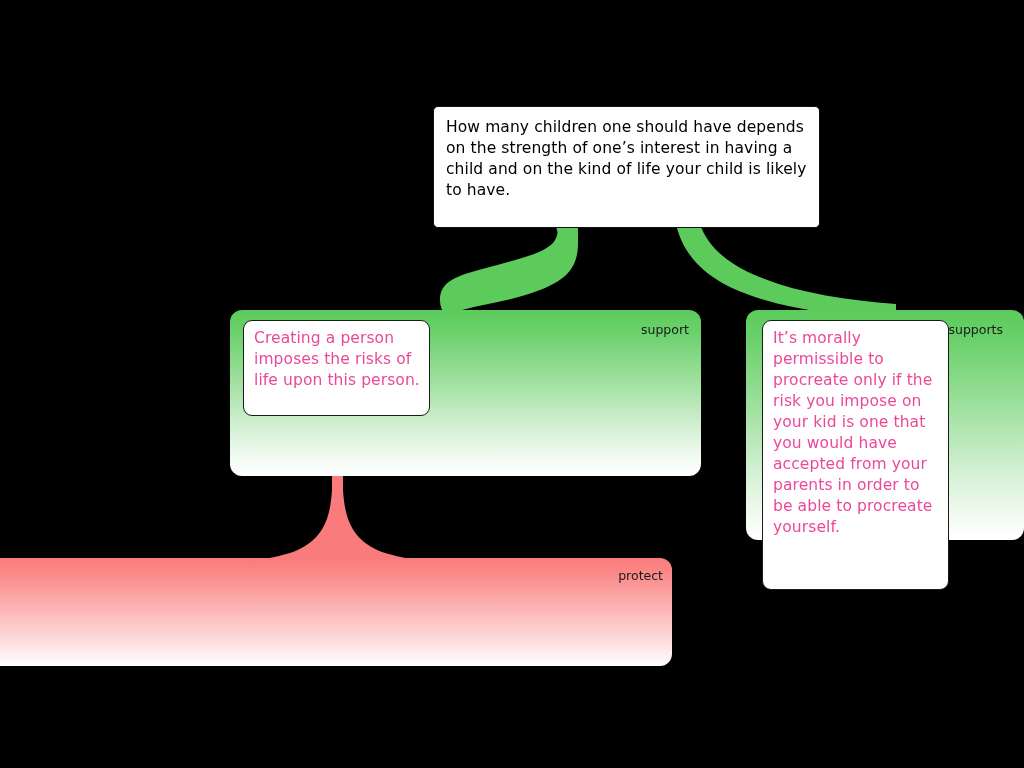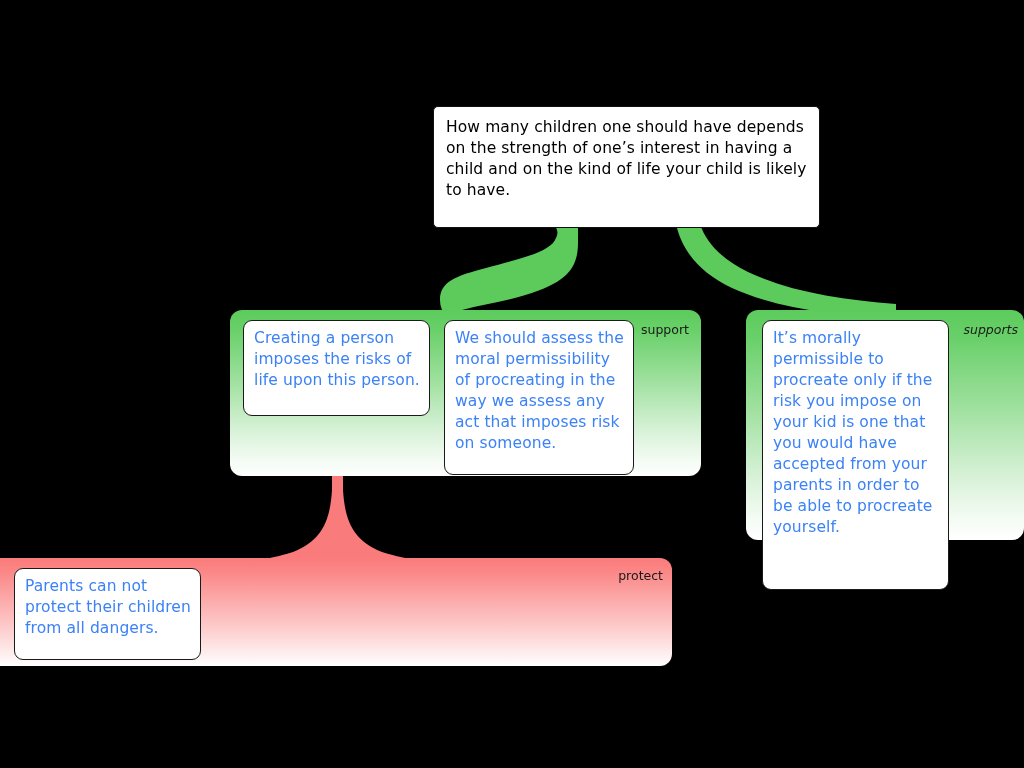--- a/index.html
+++ b/index.html
@@ -84,21 +84,21 @@
     border-radius: 9px;
     z-index: 4;
   }
   .card-text {
     position: absolute;
     left: 10px;
     top: 7px;
     right: 8px;
     font-size: 15.5px;
     line-height: 21px;
-    color: #3b82f6;
+    color: #ec4899;
     letter-spacing: 0.1px;
   }
 </style>
 </head>
 <body>
 
 <div id="canvas">
 
   <svg id="connectors" viewBox="0 0 1024 768">
 
@@ -135,31 +135,25 @@
   <div class="root-box" style="left:433px; top:106px; width:387px; height:122px;">
     <div class="root-text">How many children one should have depends on the strength of one’s interest in having a child and on the kind of life your child is likely to have.</div>
   </div>
 
   <div class="group support" style="left:230px; top:310px; width:471px; height:166px;">
     <div class="group-label" style="right:12px; top:12px;text-align:right;">support</div>
   </div>
   <div class="card" style="left:243px; top:320px; width:187px; height:96px;">
     <div class="card-text">Creating a person imposes the risks of life upon this person.</div>
   </div>
-  <div class="card" style="left:444px; top:320px; width:190px; height:155px;">
-    <div class="card-text">We should assess the moral permissibility of procreating in the way we assess any act that imposes risk on someone.</div>
-  </div>
 
   <div class="group support" style="left:746px; top:310px; width:278px; height:230px;">
-    <div class="group-label" style="right:6px; top:12px;font-style:italic;">supports</div>
+    <div class="group-label" style="right:21px; top:12px;">supports</div>
   </div>
   <div class="card" style="left:762px; top:320px; width:187px; height:270px;">
     <div class="card-text">It’s morally permissible to procreate only if the risk you impose on your kid is one that you would have accepted from your parents in order to be able to procreate yourself.</div>
   </div>
 
   <div class="group oppose" style="left:-12px; top:558px; width:684px; height:108px;">
     <div class="group-label" style="right:9px; top:10px;">protect</div>
   </div>
-  <div class="card" style="left:14px; top:568px; width:187px; height:92px;">
-    <div class="card-text">Parents can not protect their children from all dangers.</div>
-  </div>
 
 </div>
 
 </body></html>

